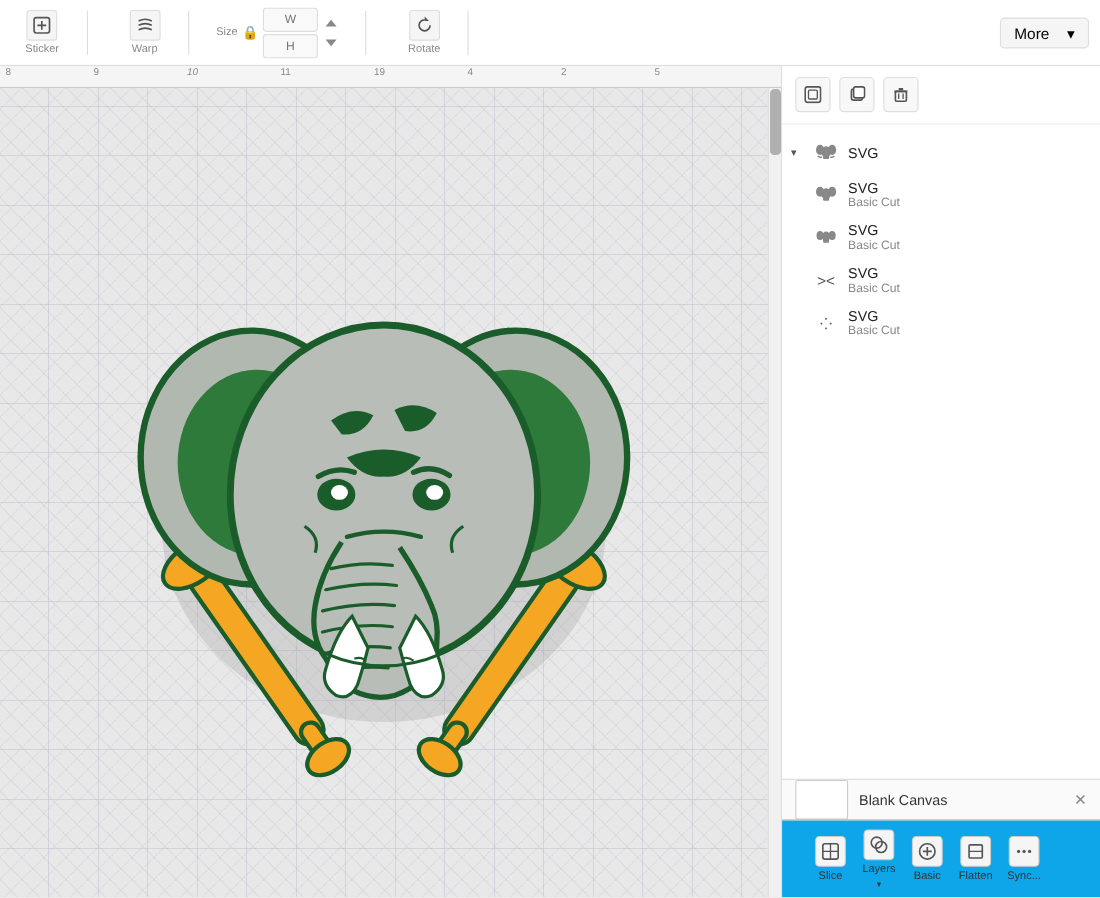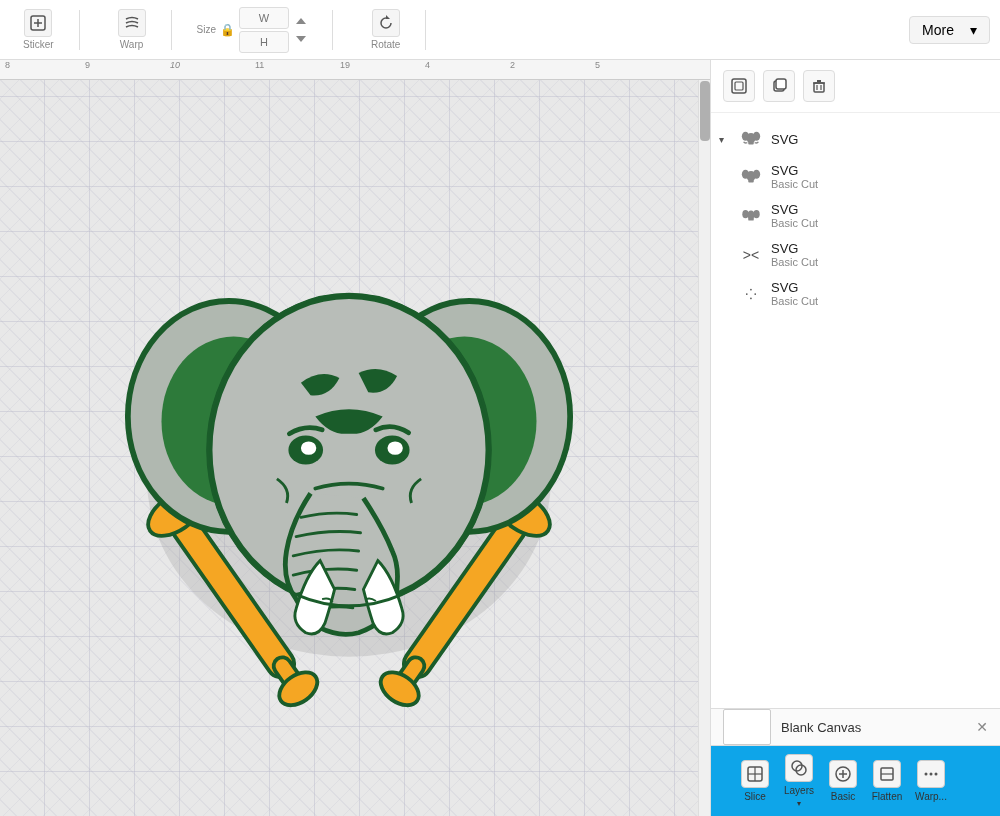--- a/index.html
+++ b/index.html
@@ -554,18 +554,18 @@
         <span>Flatten</span>
       </div>
       <div class="action-btn">
         <div class="action-btn-icon">
           <svg width="18" height="18" viewBox="0 0 18 18">
               <circle cx="4" cy="9" r="1.5" fill="#555"></circle>
               <circle cx="9" cy="9" r="1.5" fill="#555"></circle>
               <circle cx="14" cy="9" r="1.5" fill="#555"></circle>
             </svg>
         </div>
-        <span>Warp...</span>
+        <span>Sync...</span>
       </div>
     </div>
 
   </div>
 </div>
 
 </body></html>

